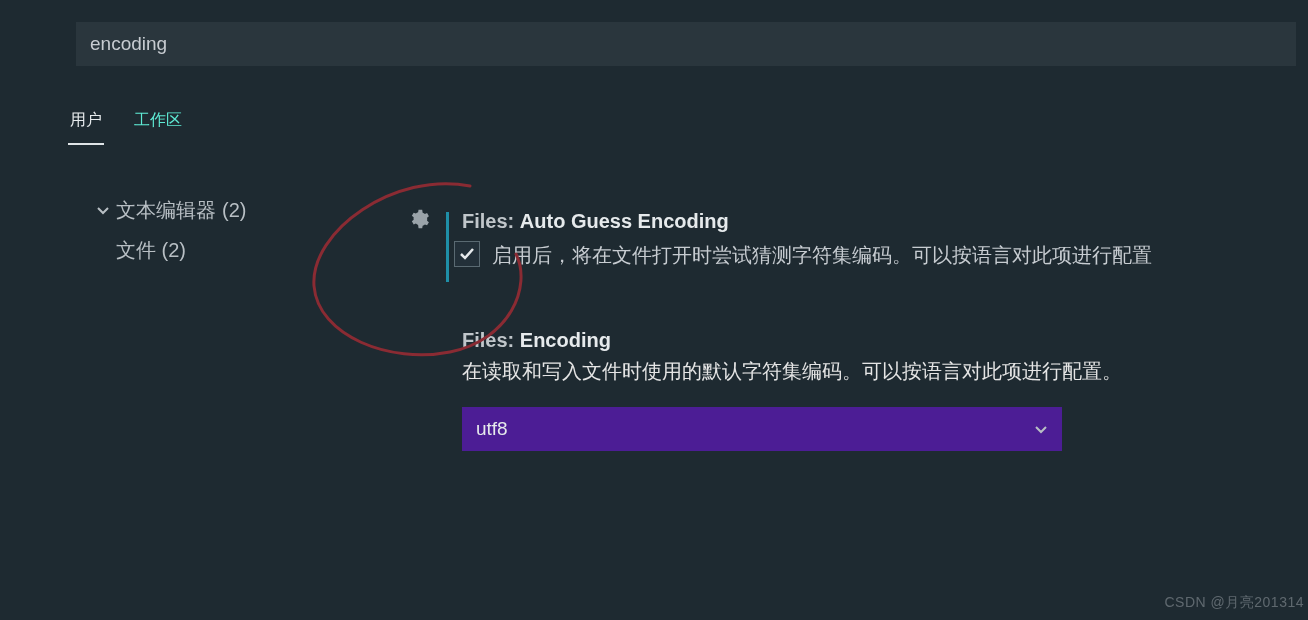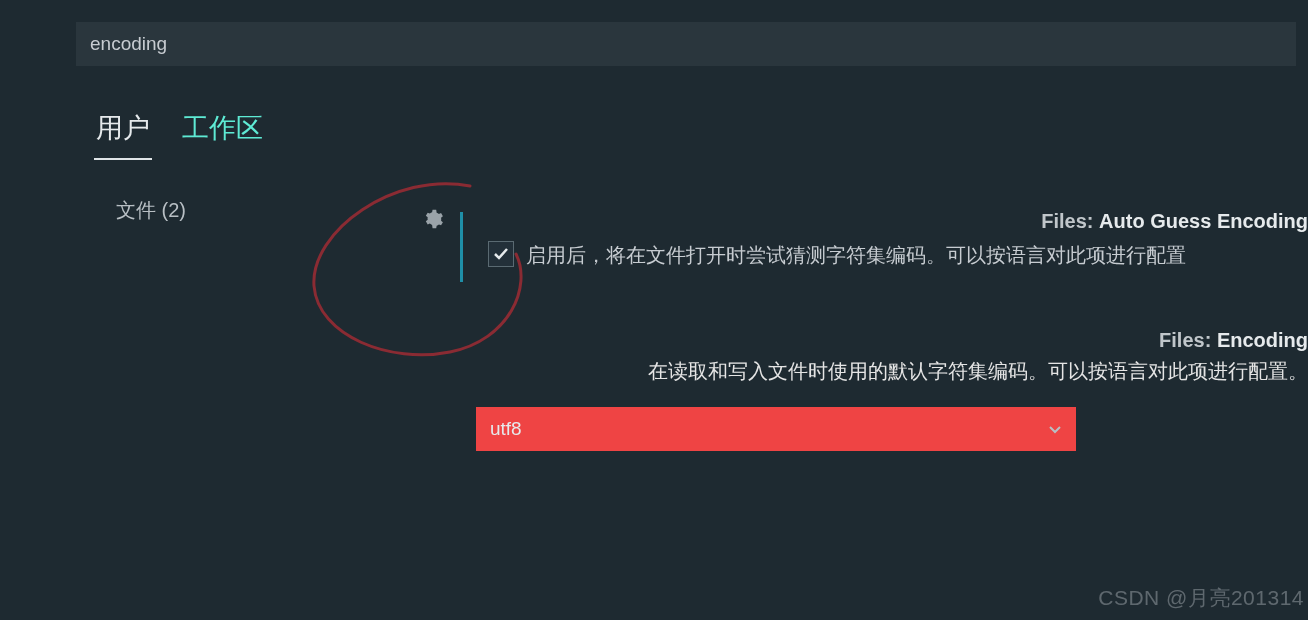--- a/index.html
+++ b/index.html
@@ -16,43 +16,43 @@
     width: 1220px; height: 44px;
     background: #2a363d;
     border: none;
     color: #c7ccd1;
     font-size: 19px;
     padding: 0 14px;
     outline: none;
   }
   .tabs {
     position: absolute;
-    left: 94px; top: 104px;
+    left: 68px; top: 104px;
     display: flex;
     gap: 28px;
-    font-size: 27px;
+    font-size: 16px;
   }
   .tab { padding: 6px 2px 12px 2px; cursor: pointer; color: #5eead4; }
   .tab.active {
     color: #e6eaec;
     border-bottom: 2px solid #dfe4e7;
   }
   .tree {
     position: absolute;
     left: 96px; top: 190px;
     font-size: 20px;
     color: #b8bfc4;
   }
   .tree-row { display: flex; align-items: center; gap: 6px; line-height: 40px; }
   .tree-child { margin-left: 20px; line-height: 40px; }
   .chev { width: 14px; height: 14px; }
   .chev svg { width: 100%; height: 100%; display: block; }
   .chev path { fill: none; stroke: #b8bfc4; stroke-width: 2; }
 
-  .content { position: absolute; left: 422px; top: 210px; right: 0; text-align: right; }
+  .content { position: absolute; left: 408px; top: 210px; right: 0; }
 
   .setting-block { position: relative; margin-bottom: 60px; }
   .indicator {
     position: absolute;
     left: 38px; top: 2px; width: 3px; height: 70px;
     background: #1f8fa8;
   }
   .gear-btn {
     position: absolute; left: 0; top: -2px;
     width: 22px; height: 22px; cursor: pointer;
@@ -60,21 +60,21 @@
   }
   .gear-btn svg { width: 100%; height: 100%; display: block; }
   .setting-title {
     margin-left: 54px;
     font-size: 20px;
     color: #cfd5d9;
   }
   .setting-title .prefix { font-weight: 600; color: #c0c6ca; }
   .setting-title .name { font-weight: 700; color: #e6eaec; }
   .checkbox-row {
-    margin-left: 66px; margin-top: 8px;
+    margin-left: 46px; margin-top: 8px;
     display: flex; align-items: flex-start; gap: 12px;
   }
   .checkbox {
     width: 26px; height: 26px; flex: 0 0 26px;
     border: 1.5px solid #5a6a72;
     background: #233039;
     display: flex; align-items: center; justify-content: center;
     cursor: pointer;
   }
   .checkbox svg { width: 18px; height: 18px; display: block; }
@@ -84,58 +84,67 @@
   .setting2 { margin-left: 54px; }
   .setting2 .title2 {
     font-size: 20px; color: #cfd5d9;
   }
   .setting2 .title2 .prefix { font-weight: 600; color: #c0c6ca; }
   .setting2 .title2 .name { font-weight: 700; color: #e6eaec; }
   .setting2 .desc2 { margin-top: 6px; font-size: 20px; color: #e5e5e5; }
   .dropdown {
     margin-top: 22px;
     width: 600px; height: 44px;
-    background: #ef4444;
+    background: #4c1d95;
     display: flex; align-items: center; justify-content: space-between;
     padding: 0 14px;
     cursor: pointer;
     font-size: 19px; color: #e6eaec;
   }
   .dropdown .dd-chev { width: 14px; height: 14px; }
   .dropdown .dd-chev svg { width:100%; height:100%; display:block; }
   .dropdown .dd-chev path { fill:none; stroke:#b8bfc4; stroke-width:2; }
 
   .annotation {
     position: absolute; left: 300px; top: 176px;
     width: 260px; height: 190px;
     pointer-events: none;
   }
   .annotation svg { width: 100%; height: 100%; display: block; overflow: visible; }
   .annotation path { fill: none; stroke: #8a2b33; stroke-width: 3; stroke-linecap: round; }
 
   .watermark {
     position: absolute;
     right: 0; bottom: 8px;
-    font-size: 21px;
+    font-size: 14px;
     color: rgba(200,205,210,0.38);
     letter-spacing: 0.5px;
     padding-right: 4px;
   }
 </style>
 </head>
 <body>
 
 <input class="search-bar" type="text" value="encoding" style="">
 
 <div class="tabs">
   <div class="tab active">用户</div>
   <div class="tab">工作区</div>
 </div>
 
 <div class="tree">
+  <div class="tree-row">
+    <span class="chev">
+      <svg viewBox="0 0 14 14">
+          <path d="M2 5 L7 10 L12 5"></path>
+        </svg>
+    </span>
+    <span>文本编辑器</span>
+    <span>(2)</span>
+  </div>
   <div class="tree-child">
     <span>文件</span>
     <span>(2)</span>
   </div>
 </div>
 
 <div class="content">
 
   <div class="setting-block">
     <div class="indicator"></div>

